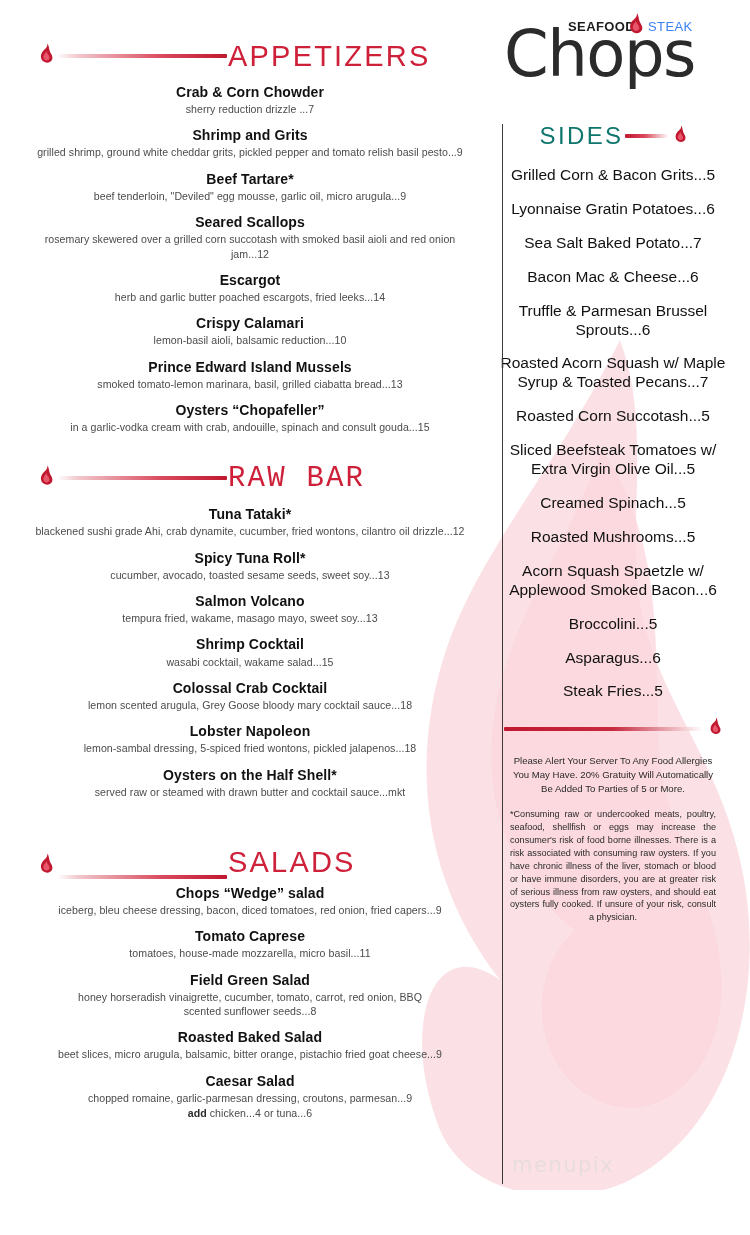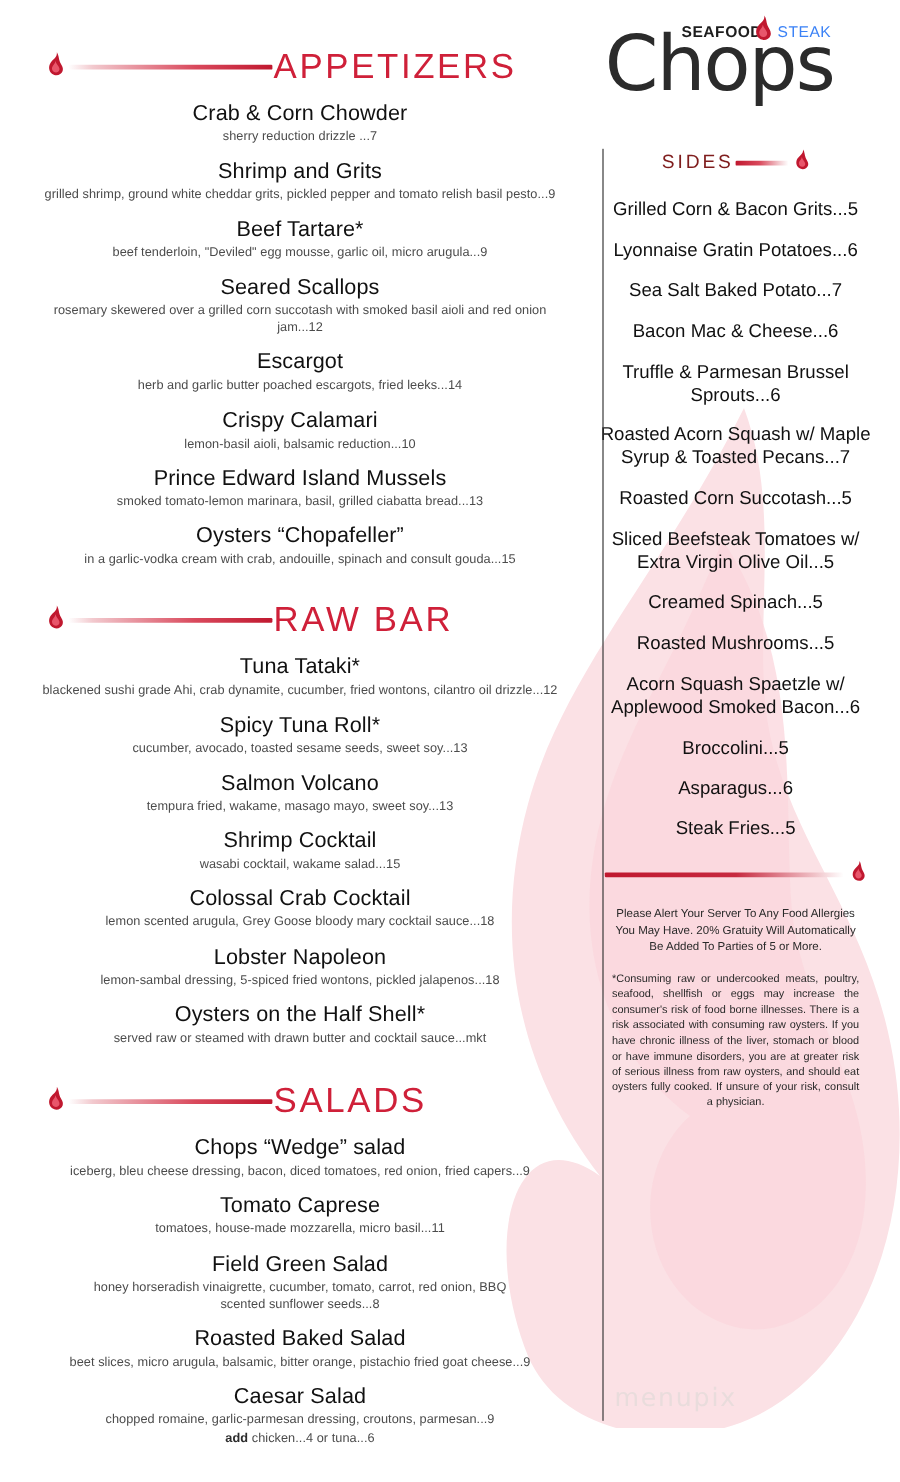--- a/index.html
+++ b/index.html
@@ -74,38 +74,38 @@
 
   
   .sec-head-r {
     display: flex;
     align-items: center;
     justify-content: center;
     height: 44px;
     margin-top: 12px;
   }
   .sec-head-r .title {
-    font-size: 16px;
+    font-size: 24px;
     letter-spacing: 2.4px;
-    color: #7f1d1d;
+    color: #0f766e;
   }
   .sec-head-r .rule {
     width: 44px; height: 4px;
     margin-left: 1px;
     background: linear-gradient(to right, #c0182f 0%, #d9495c 45%, #f2c9ce 82%, #ffffff 100%);
     border-radius: 1px;
   }
   .sec-head-r .flame { margin-left: 4px; }
 
   
   .items { margin-top: 6px; }
   .item { text-align: center; margin-bottom: 11px; }
   .item-name {
-    font-size: 18px;
-    font-weight: 400;
+    font-size: 14px;
+    font-weight: 700;
     color: #111111;
     line-height: 1.22;
     letter-spacing: 0.1px;
   }
   .item-desc {
     font-size: 10.6px;
     color: #4b4b4b;
     line-height: 1.35;
     margin-top: 1px;
     letter-spacing: 0.05px;
@@ -269,21 +269,21 @@
       <div class="item">
         <div class="item-name">Prince Edward Island Mussels</div>
         <div class="item-desc">smoked tomato-lemon marinara, basil, grilled ciabatta bread...13</div>
       </div>
       <div class="item">
         <div class="item-name">Oysters “Chopafeller”</div>
         <div class="item-desc">in a garlic-vodka cream with crab, andouille, spinach and consult gouda...15</div>
       </div>
     </div>
 
-    <div class="sec-head" style="margin-top:22px;">
+    <div class="sec-head" style="margin-top:22px;font-family:Liberation Mono, monospace;">
       <span class="flame">
         <svg width="16" height="22" viewBox="0 0 16 22">
           <path d="M9.4 0.6 C 9.8 5, 6 6.5, 4.2 9.2 C 2.1 12.3, 2.6 16.5, 5.6 18.6
                    C 8.6 20.8, 13.1 19.6, 14.2 16.2 C 15.2 13, 12.8 11, 11.8 8.3
                    C 10.9 5.9, 11 2.8, 9.4 0.6 Z" fill="#c0182f"></path>
           <path d="M8.2 7.8 C 8 10.2, 5.8 11.2, 5.4 13.3 C 5 15.6, 6.6 17.5, 8.8 17.4
                    C 10.8 17.3, 12 15.6, 11.4 13.7 C 10.8 11.6, 8.8 10.5, 8.2 7.8 Z" fill="#e8566b"></path>
         </svg>
       </span>
       <span class="rule"></span>
@@ -314,21 +314,21 @@
       <div class="item">
         <div class="item-name">Lobster Napoleon</div>
         <div class="item-desc">lemon-sambal dressing, 5-spiced fried wontons, pickled jalapenos...18</div>
       </div>
       <div class="item">
         <div class="item-name">Oysters on the Half Shell*</div>
         <div class="item-desc">served raw or steamed with drawn butter and cocktail sauce...mkt</div>
       </div>
     </div>
 
-    <div class="sec-head" style="margin-top:24px;">
+    <div class="sec-head" style="margin-top:36px;align-items:flex-end;">
       <span class="flame">
         <svg width="16" height="22" viewBox="0 0 16 22">
           <path d="M9.4 0.6 C 9.8 5, 6 6.5, 4.2 9.2 C 2.1 12.3, 2.6 16.5, 5.6 18.6
                    C 8.6 20.8, 13.1 19.6, 14.2 16.2 C 15.2 13, 12.8 11, 11.8 8.3
                    C 10.9 5.9, 11 2.8, 9.4 0.6 Z" fill="#c0182f"></path>
           <path d="M8.2 7.8 C 8 10.2, 5.8 11.2, 5.4 13.3 C 5 15.6, 6.6 17.5, 8.8 17.4
                    C 10.8 17.3, 12 15.6, 11.4 13.7 C 10.8 11.6, 8.8 10.5, 8.2 7.8 Z" fill="#e8566b"></path>
         </svg>
       </span>
       <span class="rule"></span>

